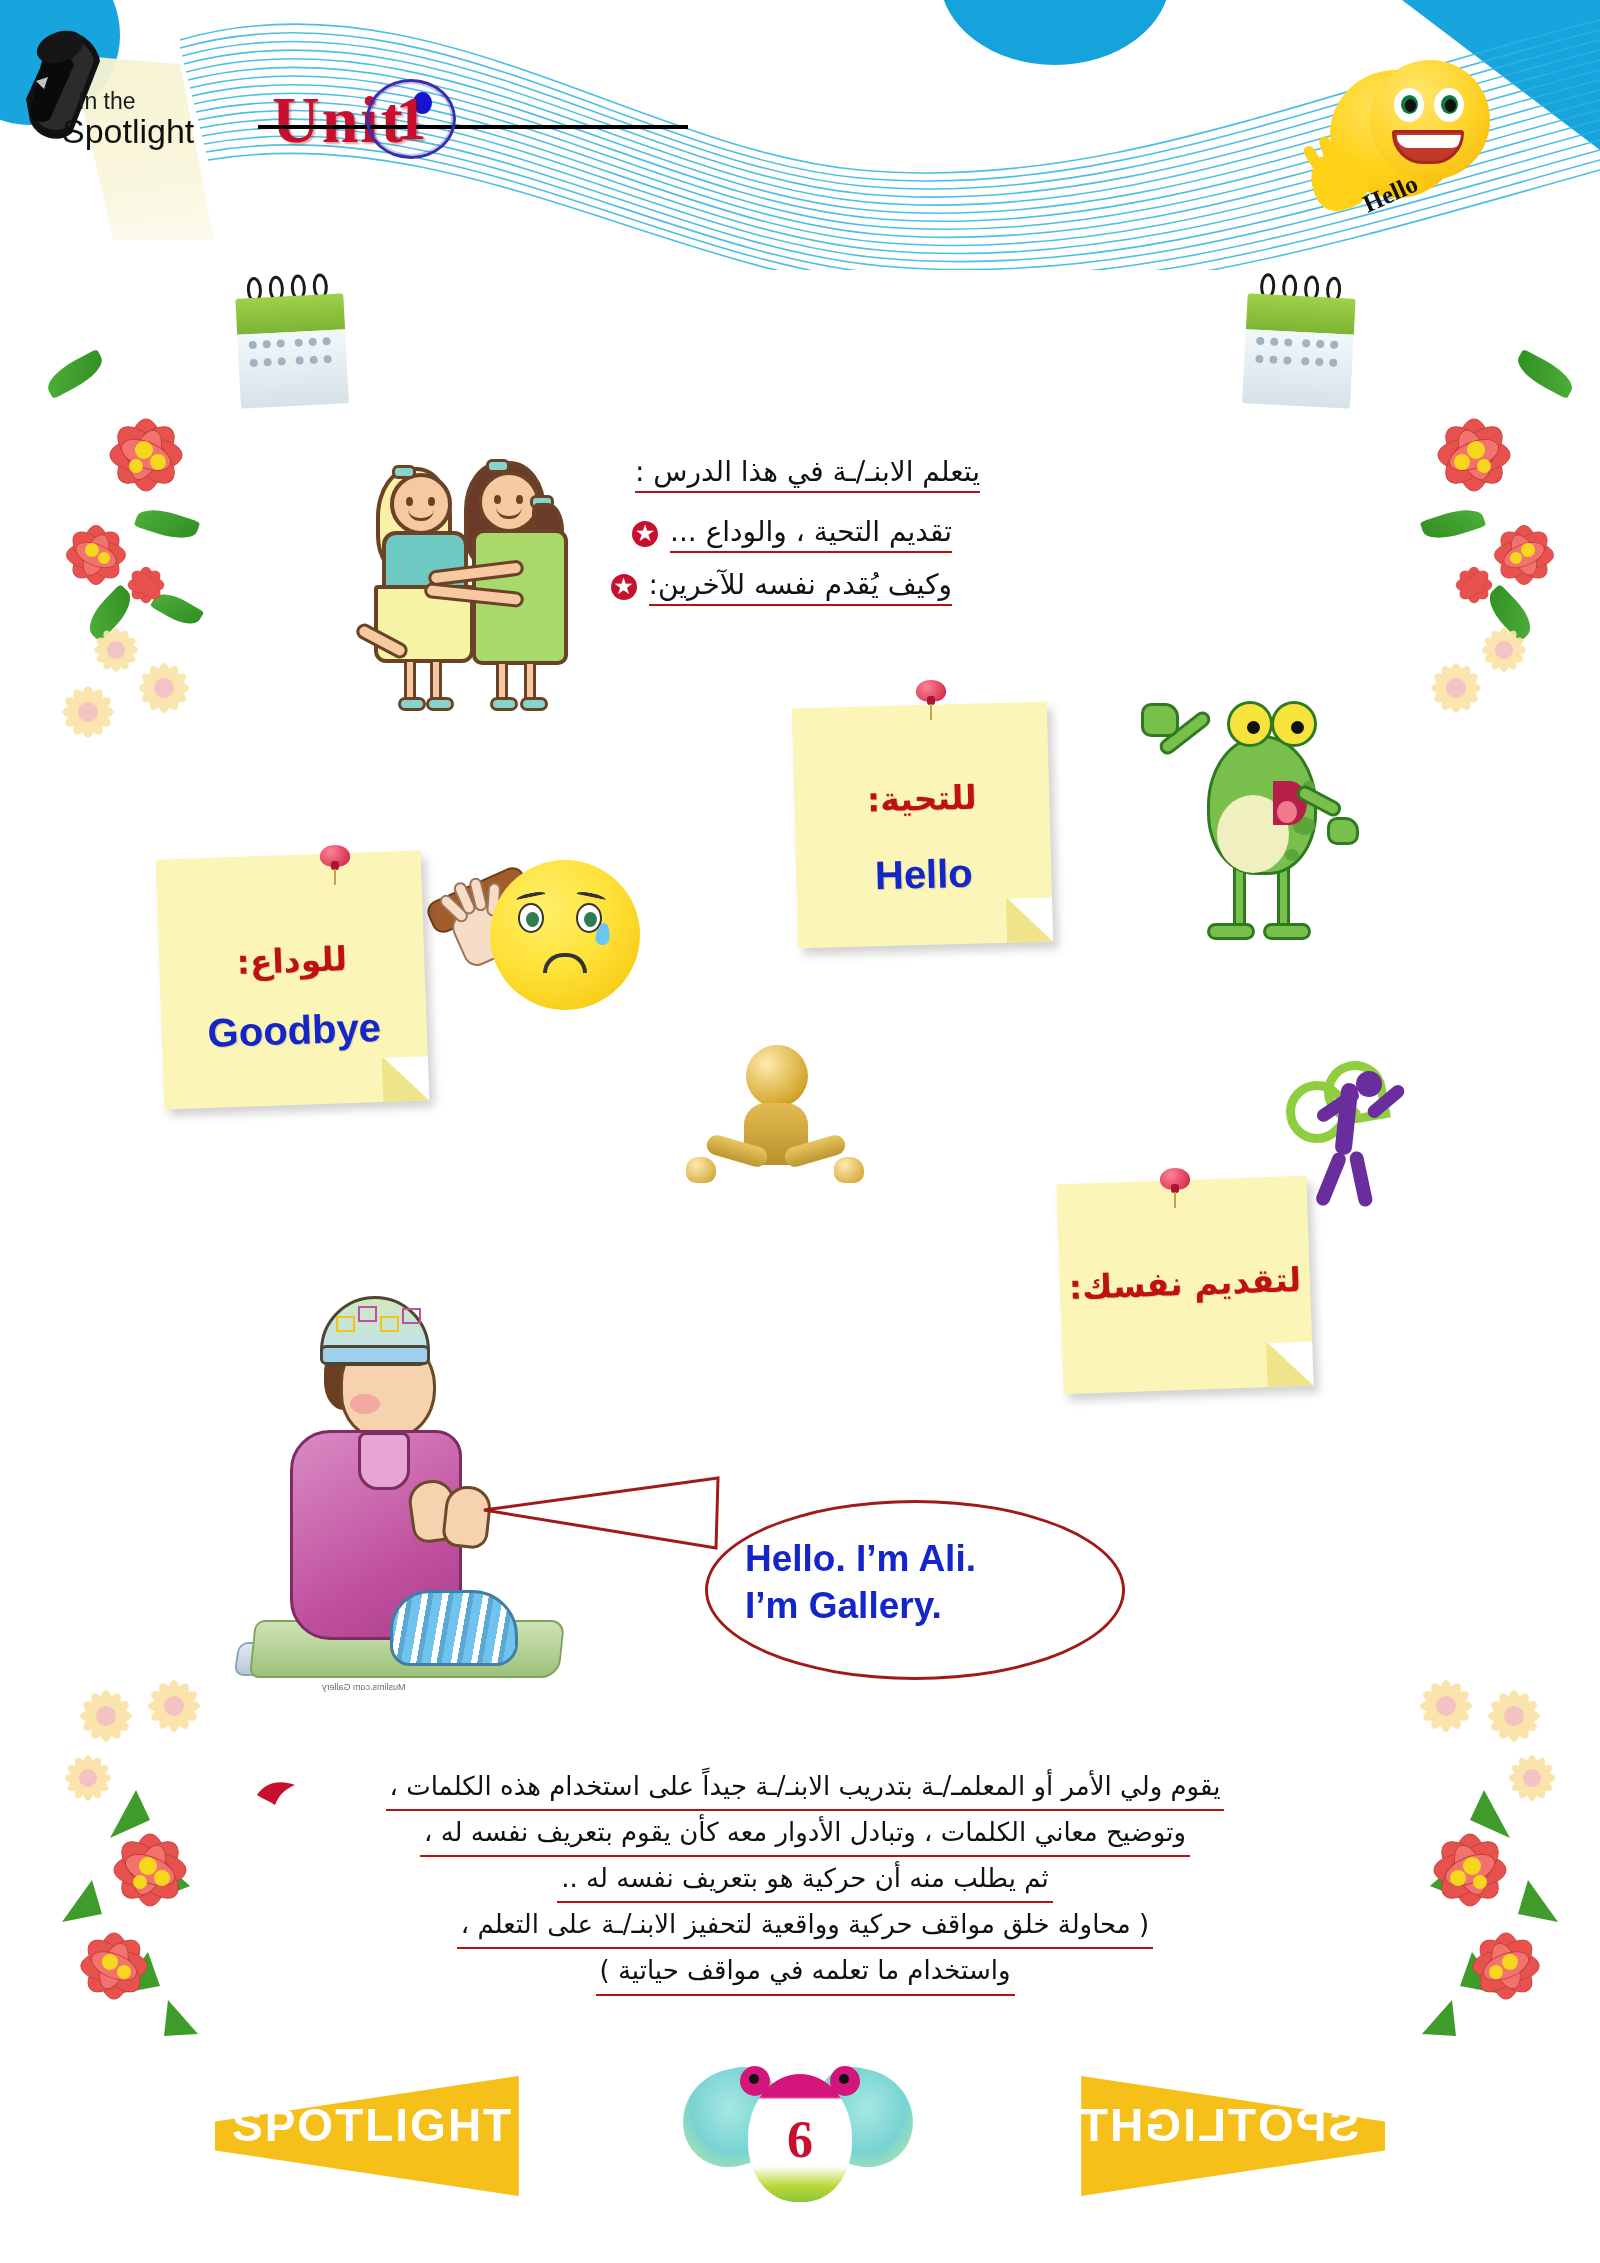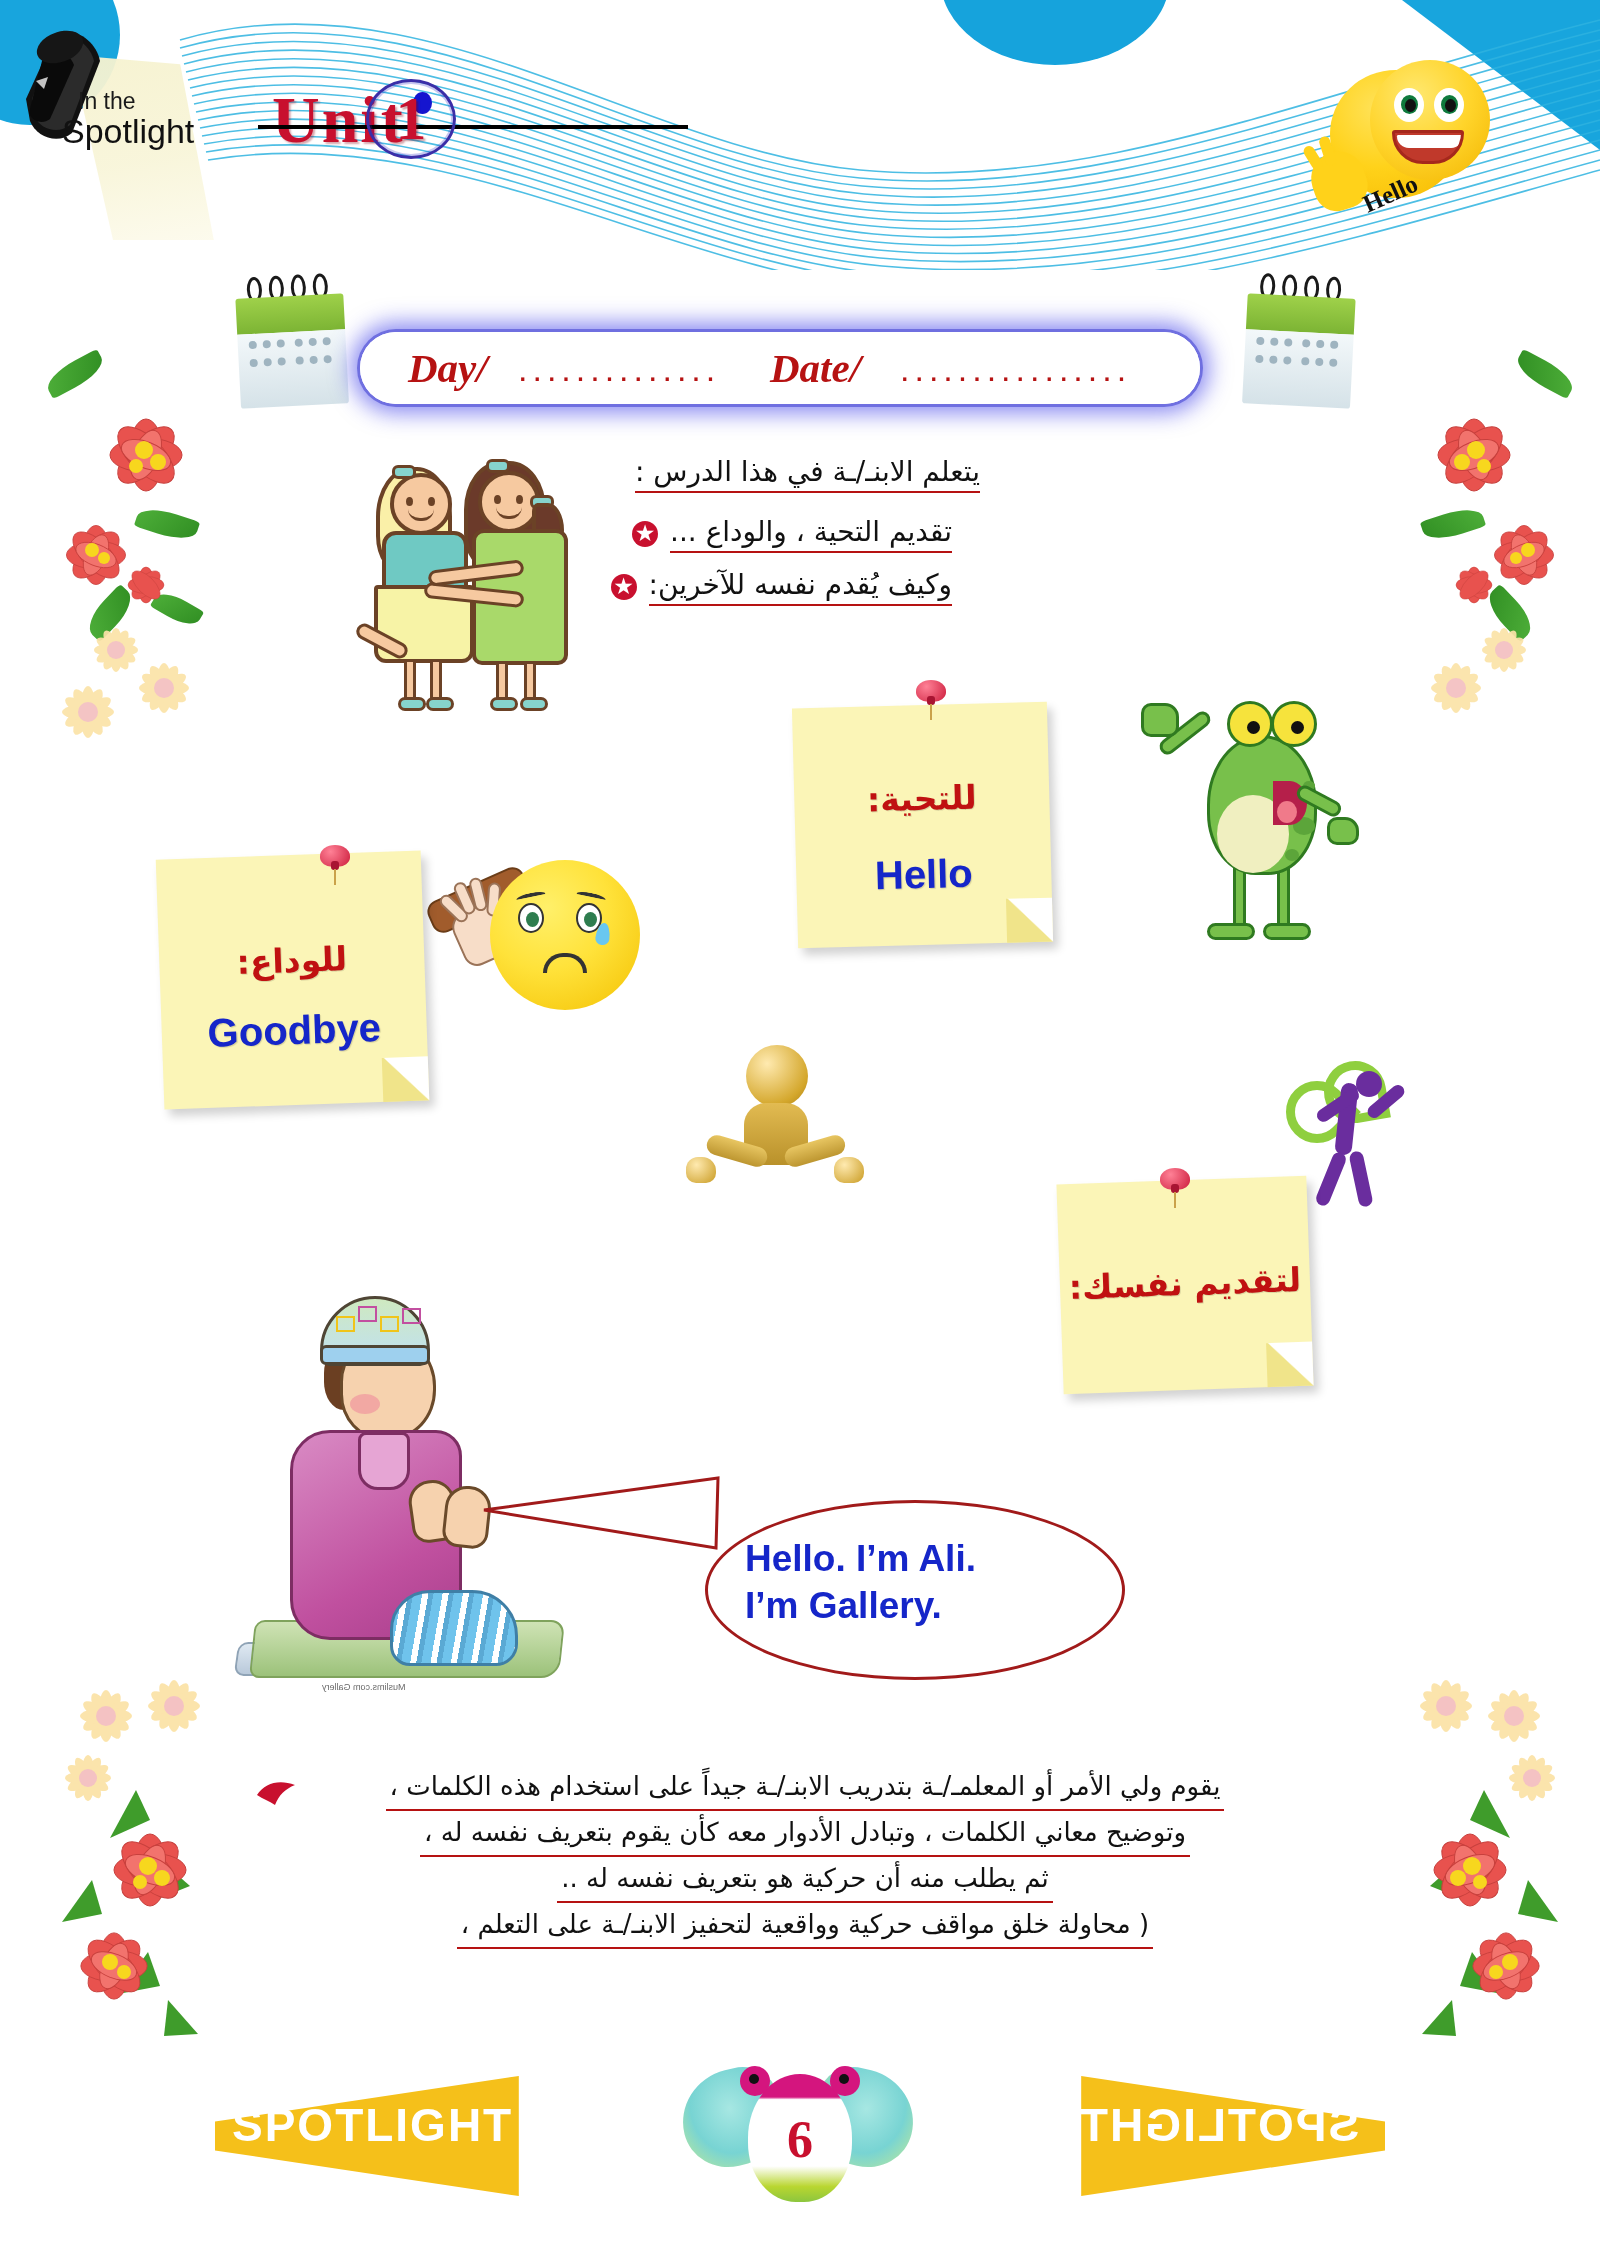--- a/index.html
+++ b/index.html
@@ -406,27 +406,20 @@
     <div class="green"></div>
       <div class="body"></div>
     <div class="dots">
       <span class="dot"></span><span class="dot"></span><span class="dot"></span>
       <span class="dot"></span><span class="dot"></span><span class="dot"></span>
       <span class="dot"></span><span class="dot"></span><span class="dot"></span>
       <span class="dot"></span><span class="dot"></span><span class="dot"></span>
     </div>
   </div>
 
-  <div class="daydate">
-    <div class="dd-inner"></div>
-    <div class="dd-label" style="left:48px;top:12px">Day/</div>
-    <div class="dd-dots" style="left:158px;top:18px">..............</div>
-    <div class="dd-label" style="left:410px;top:12px">Date/</div>
-    <div class="dd-dots" style="left:540px;top:18px">................</div>
-  </div>
 
   <div class="ar obj-title">يتعلم الابنـ/ـة في هذا الدرس :</div>
   <div class="ar obj-row obj1">
     <span class="txt">تقديم التحية ، والوداع ...</span>
     <span class="star-badge"></span>
   </div>
   <div class="ar obj-row obj2">
     <span class="txt">وكيف يُقدم نفسه للآخرين:</span>
     <span class="star-badge"></span>
   </div>
@@ -585,20 +578,21 @@
   </div>
 
   <svg class="note-ptr" viewBox="0 0 42 34">
     <path d="M2,20 C10,8 24,4 40,10 C30,14 24,20 20,30 C14,26 8,24 2,20 Z" fill="#c8102e"></path>
   </svg>
   <div class="bottom-ar">
     <div>يقوم ولي الأمر أو المعلمـ/ـة بتدريب الابنـ/ـة جيداً على استخدام هذه الكلمات ،</div><br>
     <div>وتوضيح معاني الكلمات ، وتبادل الأدوار معه كأن يقوم بتعريف نفسه له ،</div><br>
     <div>ثم يطلب منه أن حركية هو بتعريف نفسه له ..</div><br>
     <div>( محاولة خلق مواقف حركية وواقعية لتحفيز الابنـ/ـة على التعلم ،</div><br>
+    <div>واستخدام ما تعلمه في مواقف حياتية )</div>
   </div>
 
   <div class="flower-cluster" style="left:40px;top:300px;width:180px;height:440px">
     <div class="leaf" style="left:4px;top:62px;width:62px;height:24px;transform:rotate(-28deg)"></div>
     <div class="leaf" style="left:96px;top:212px;width:62px;height:24px;transform:rotate(18deg)"></div>
     <div class="leaf" style="left:42px;top:300px;width:56px;height:26px;transform:rotate(-46deg)"></div>
     <div class="leaf" style="left:112px;top:298px;width:50px;height:22px;transform:rotate(30deg)"></div>
     <svg width="180" height="440" style="position:absolute;left:0;top:0">
       <g fill="#e8524e" stroke="#c7403d" stroke-width="1">
         <g transform="translate(106,155)">

